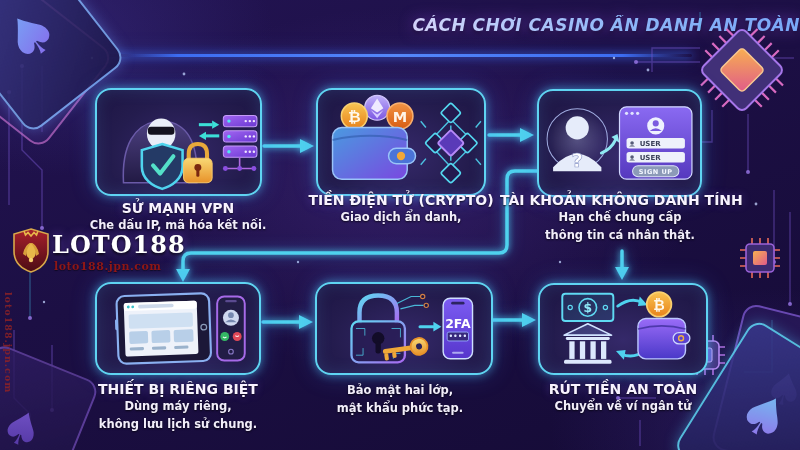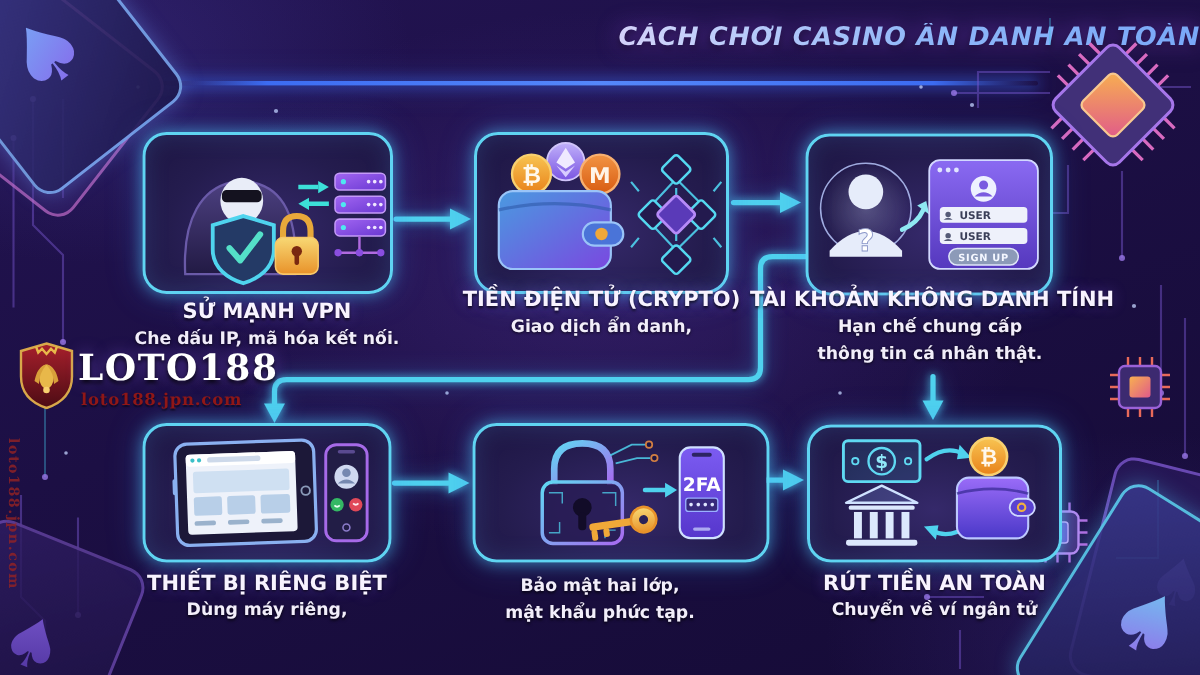--- a/index.html
+++ b/index.html
@@ -402,21 +402,21 @@
           <path d="M133 43 Q139.5 37 146 43 Z" fill="#7688b0"></path>
         <circle cx="132.5" cy="59" r="5" fill="#34b864"></circle>
           <path d="M130.5 59.5 q2 2 4 0" stroke="#eafff2" stroke-width="1.3" fill="none"></path>
         <circle cx="146.5" cy="59" r="5" fill="#e04858"></circle>
           <path d="M144.5 58 q2 2 4 0" stroke="#ffecef" stroke-width="1.3" fill="none"></path>
         <circle cx="139.5" cy="76" r="2.6" fill="none" stroke="#8a7ac8" stroke-width="1.2"></circle>
       </g>
     </svg>
   </div>
 
-  <div class="card" style="left:315px;top:282px;width:198px;height:93px;">
+  <div class="card" style="left:315px;top:282px;width:178px;height:93px;">
     <svg viewBox="0 0 160 100">
       <g>
         <path d="M30 44 V32 Q30 13 51 13 Q72 13 72 32 V44" fill="none" stroke="url(#gCyPu)" stroke-width="5"></path>
         <rect x="21" y="42" width="60" height="46" rx="8" fill="rgba(40,28,84,.75)" stroke="url(#gCyPu)" stroke-width="2.6"></rect>
         <g stroke="#4fd2ee" stroke-width="1.1" fill="none" opacity=".75">
           <path d="M26 50 H36 V58 M66 50 H76 V60 M26 80 H34 V72 M76 78 H68 V84"></path>
         </g>
         <circle cx="51" cy="61" r="7" fill="#120c28"></circle>
           <rect x="48" y="65" width="6" height="13" rx="2.5" fill="#120c28"></rect>
       </g>
@@ -493,20 +493,21 @@
     <div class="cap-line">Giao dịch ẩn danh,</div>
   </div>
   <div class="caption" style="left:500px;top:192px;width:240px;">
     <h3 class="cap-title">TÀI KHOẢN KHÔNG DANH TÍNH</h3>
     <div class="cap-line">Hạn chế chung cấp</div>
     <div class="cap-line">thông tin cá nhân thật.</div>
   </div>
   <div class="caption" style="left:58px;top:381px;width:240px;">
     <h3 class="cap-title">THIẾT BỊ RIÊNG BIỆT</h3>
     <div class="cap-line">Dùng máy riêng,</div>
+    <div class="cap-line">không lưu lịch sử chung.</div>
   </div>
   <div class="caption" style="left:280px;top:381px;width:240px;">
     <div class="cap-line">Bảo mật hai lớp,</div>
     <div class="cap-line">mật khẩu phức tạp.</div>
   </div>
   <div class="caption" style="left:503px;top:381px;width:240px;">
     <h3 class="cap-title">RÚT TIỀN AN TOÀN</h3>
     <div class="cap-line">Chuyển về ví ngân tử</div>
   </div>
 

